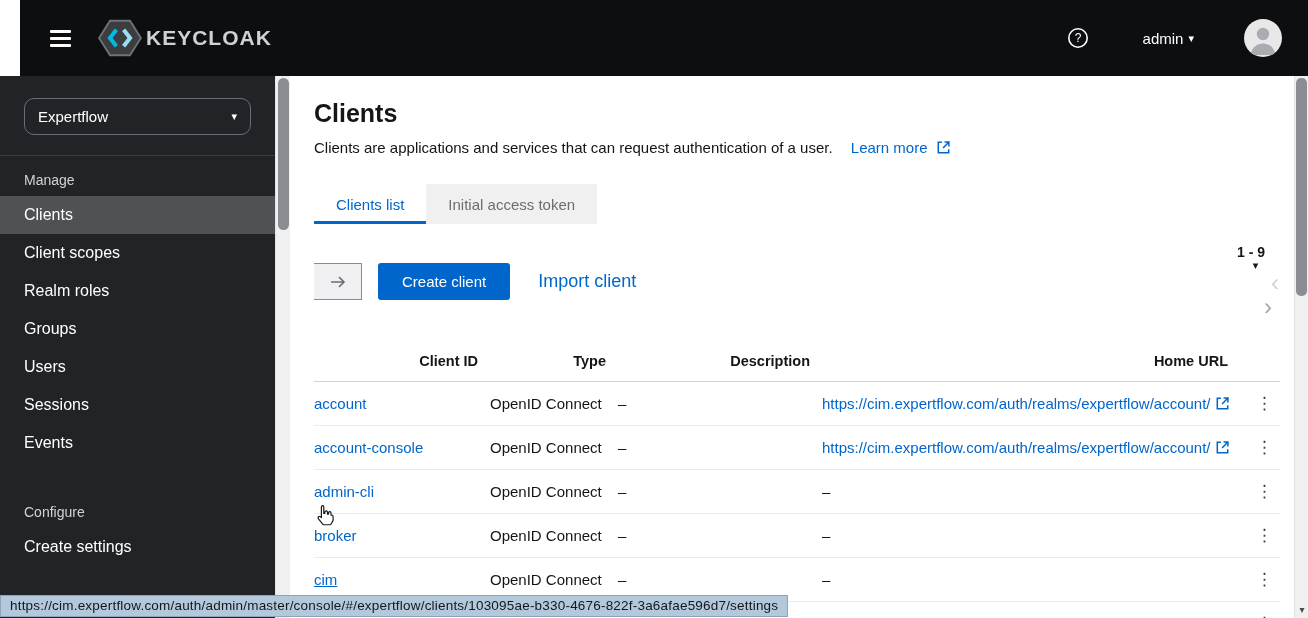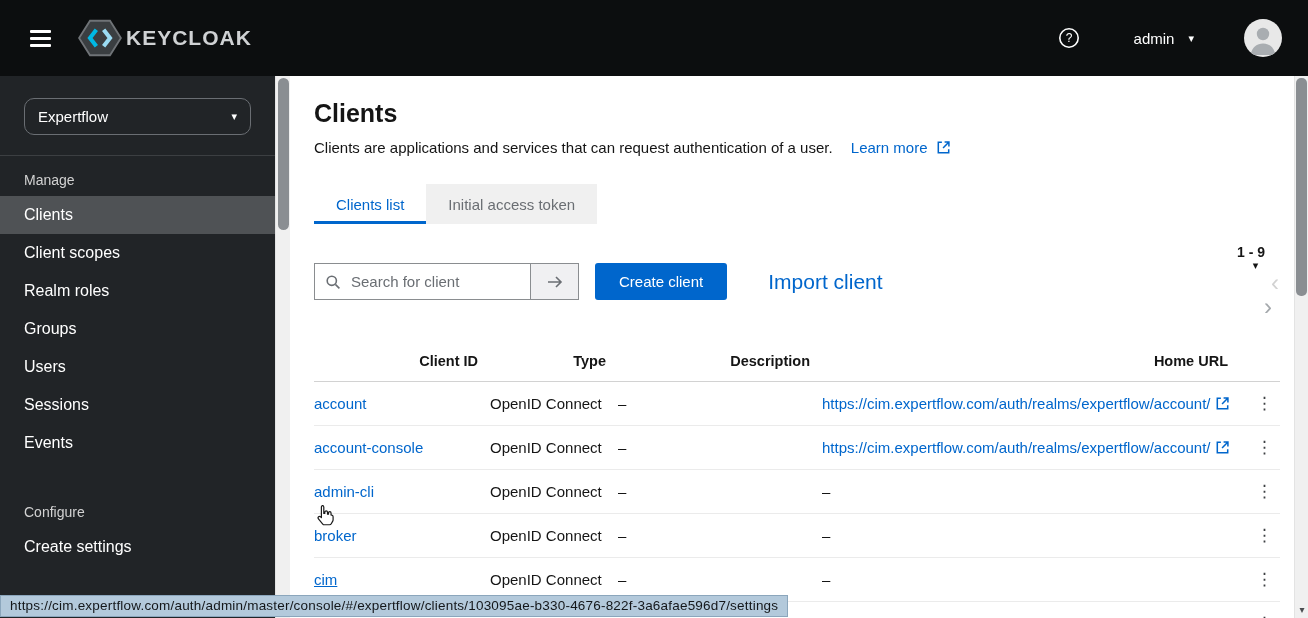--- a/index.html
+++ b/index.html
@@ -4,29 +4,29 @@
 <style>
   * { box-sizing: border-box; }
   html, body { margin: 0; padding: 0; }
   body {
     width: 1308px; height: 618px; overflow: hidden; position: relative;
     font-family: "Liberation Sans", sans-serif; background: #fff; color: #151515;
     cursor: default;
   }
 
   
-  .masthead { height: 76px; background: #0c0e0f; display: flex; align-items: center; padding: 0 26px; }
+  .masthead { height: 76px; background: #0c0e0f; display: flex; align-items: center; padding: 0 26px; margin-left: 20px; }
   .nav-toggle { background: none; border: none; padding: 6px 4px; cursor: pointer; }
   .nav-toggle span { display: block; width: 21px; height: 3px; background: #fff; border-radius: 1px; }
   .nav-toggle span + span { margin-top: 4px; }
   .brand { display: flex; align-items: center; margin-left: 22px; }
   .brand-text { color: #cfd1d3; font-size: 21px; font-weight: bold; letter-spacing: 1px; margin-left: 3px; }
   .masthead-right { margin-left: auto; display: flex; align-items: center; }
   .help-btn { background: none; border: none; padding: 0; cursor: pointer; display: flex; }
-  .user-menu { display: flex; align-items: center; gap: 14px; color: #fff; font-size: 15px;
+  .user-menu { display: flex; align-items: center; gap: 5px; color: #fff; font-size: 15px;
                background: none; border: none; cursor: pointer; margin-left: 48px; font-family: inherit; }
   .caret { font-size: 11px; line-height: 1; }
   .avatar-btn { background: none; border: none; padding: 0; cursor: pointer; margin-left: 44px; display: flex; }
 
   
   .page-body { display: flex; height: 542px; }
 
   
   .sidebar { width: 275px; background: #212427; color: #fff; flex: none; overflow: hidden; }
   .realm-selector { margin: 22px 24px 20px; height: 37px; width: 227px; border: 1px solid #6a6e73;
@@ -58,21 +58,21 @@
 
   .toolbar { display: flex; align-items: center; margin-top: 20px; }
   .search-box { display: flex; align-items: center; width: 217px; height: 37px; border: 1px solid #8a8d90;
                 background: #fff; padding: 0 10px; gap: 8px; }
   .search-box input { border: none; outline: none; font-size: 15px; flex: 1; min-width: 0; font-family: inherit; color: #151515; }
   .search-box input::placeholder { color: #6a6e73; opacity: 1; }
   .arrow-btn { width: 48px; height: 37px; border: 1px solid #8a8d90; border-left: none; background: #f0f0f2;
                cursor: pointer; display: flex; align-items: center; justify-content: center; }
   .create-btn { margin-left: 16px; height: 37px; padding: 0 24px; border: none; border-radius: 3px;
                 background: #0066cc; color: #fff; font-size: 15px; font-family: inherit; cursor: pointer; }
-  .import-link { margin-left: 41px; font-size: 21px; }
+  .import-link { margin-left: 28px; font-size: 18px; }
   .pagination { margin-left: auto; display: flex; align-items: center; flex-direction: column; }
   .page-range { font-size: 14px; font-weight: 700; }
   .pag-caret { margin-left: 9px; font-size: 11px; color: #151515; }
   .pag-btn { background: none; border: none; cursor: pointer; font-size: 24px; line-height: 1; padding: 0; font-family: inherit; }
   .pag-prev { color: #d2d2d2; margin-left: 48px; }
   .pag-next { color: #a4a8ac; margin-left: 42px; margin-right: 8px; }
 
   .clients-table { width: 100%; border-collapse: collapse; margin-top: 22px; font-size: 15px; table-layout: fixed; }
   .clients-table th { text-align: right; font-weight: 700; padding: 12px 12px 12px 0; border-bottom: 1px solid #d2d2d2; font-size: 14.5px; }
   .clients-table td { padding: 9px 12px 9px 0; border-bottom: 1px solid #ebebeb; white-space: nowrap; overflow: hidden; }
@@ -180,27 +180,20 @@
         </svg>
       </a>
     </p>
 
     <div class="tabs">
       <button class="tab active">Clients list</button>
       <button class="tab inactive">Initial access token</button>
     </div>
 
     <div class="toolbar">
-      <div class="search-box">
-        <svg width="16" height="16" viewBox="0 0 16 16">
-          <circle cx="6.8" cy="6.8" r="4.6" fill="none" stroke="#6a6e73" stroke-width="1.6"></circle>
-          <path d="M10.4 10.4L14.4 14.4" stroke="#6a6e73" stroke-width="1.6"></path>
-        </svg>
-        <input type="text" placeholder="Search for client" style="">
-      </div>
       <button class="arrow-btn" aria-label="Search">
         <svg width="16" height="14" viewBox="0 0 16 14">
           <path d="M1 7h13M9 2l5 5-5 5" stroke="#6a6e73" stroke-width="1.6" fill="none"></path>
         </svg>
       </button>
       <button class="create-btn">Create client</button>
       <a class="link import-link">Import client</a>
 
       <div class="pagination">
         <span class="page-range">1 - 9</span>

